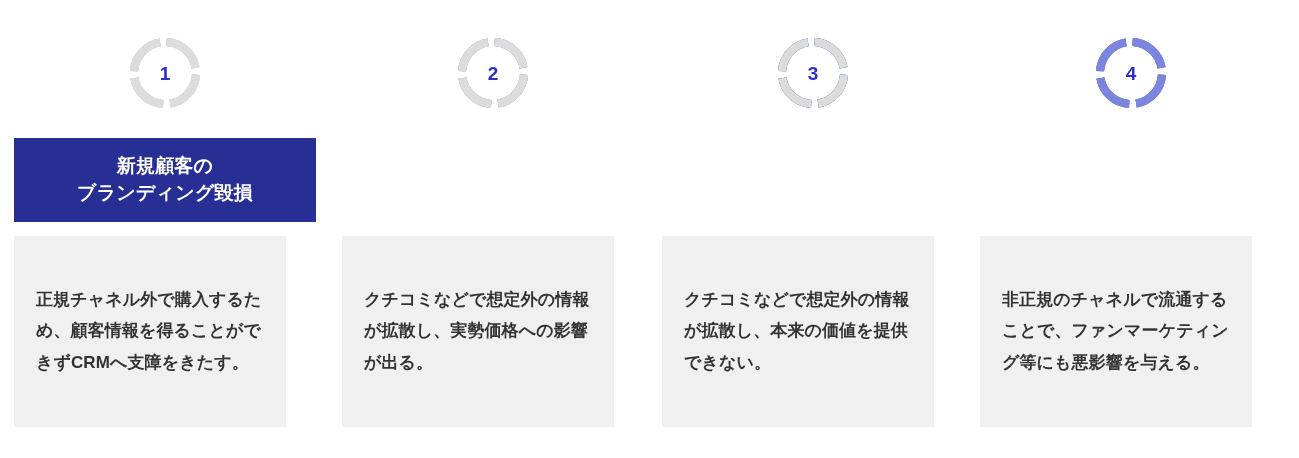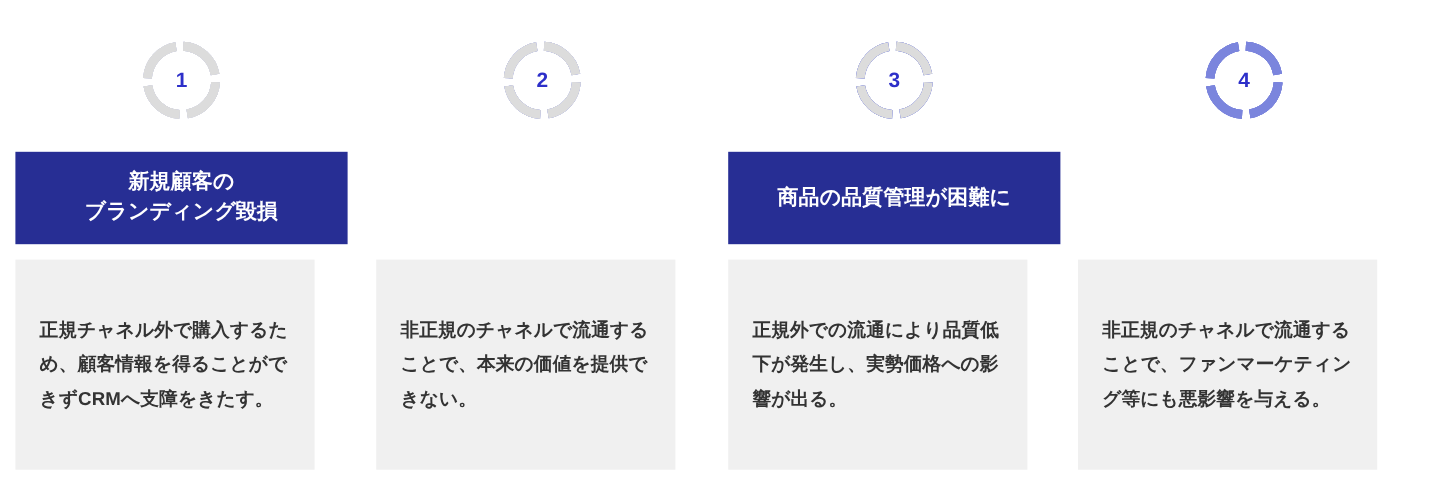--- a/index.html
+++ b/index.html
@@ -130,39 +130,36 @@
     <div class="ring-wrap">
       <svg viewBox="0 0 78 78">
         <circle class="seg" cx="39" cy="39" r="31" fill="none" stroke="#7b85dd" stroke-width="8" stroke-dasharray="41.7 7" stroke-dashoffset="0" transform="rotate(-87 39 39)"></circle>
         <circle class="seg" cx="39" cy="39" r="31" fill="none" stroke="#7b85dd" stroke-width="8" stroke-dasharray="41.7 7" stroke-dashoffset="-48.7" transform="rotate(-87 39 39)"></circle>
         <circle class="seg" cx="39" cy="39" r="31" fill="none" stroke="#dcdcdc" stroke-width="8" stroke-dasharray="41.7 7" stroke-dashoffset="-97.4" transform="rotate(-87 39 39)"></circle>
         <circle class="seg" cx="39" cy="39" r="31" fill="none" stroke="#dcdcdc" stroke-width="8" stroke-dasharray="41.7 7" stroke-dashoffset="-146.1" transform="rotate(-87 39 39)"></circle>
       </svg>
       <div class="ring-num" style="color: rgb(45, 47, 201);">2</div>
     </div>
     <div class="card-body">
-      <div class="body-text">非正規のチャネルで流通することで、本来の価値を提供できない。</div>
+      <div class="body-text">クチコミなどで想定外の情報が拡散し、実勢価格への影響が出る。</div>
     </div>
   </div>
 
   <div class="card card-3">
     <div class="ring-wrap">
       <svg viewBox="0 0 78 78">
         <circle class="seg" cx="39" cy="39" r="31" fill="none" stroke="#7b85dd" stroke-width="8" stroke-dasharray="41.7 7" stroke-dashoffset="0" transform="rotate(-87 39 39)"></circle>
         <circle class="seg" cx="39" cy="39" r="31" fill="none" stroke="#7b85dd" stroke-width="8" stroke-dasharray="41.7 7" stroke-dashoffset="-48.7" transform="rotate(-87 39 39)"></circle>
         <circle class="seg" cx="39" cy="39" r="31" fill="none" stroke="#7b85dd" stroke-width="8" stroke-dasharray="41.7 7" stroke-dashoffset="-97.4" transform="rotate(-87 39 39)"></circle>
         <circle class="seg" cx="39" cy="39" r="31" fill="none" stroke="#dcdcdc" stroke-width="8" stroke-dasharray="41.7 7" stroke-dashoffset="-146.1" transform="rotate(-87 39 39)"></circle>
       </svg>
       <div class="ring-num" style="color: rgb(45, 47, 201);">3</div>
     </div>
-    <div class="card-head">
-      <div class="head-text">商品の品質管理が困難に</div>
-    </div>
     <div class="card-body">
-      <div class="body-text">正規外での流通により品質低下が発生し、実勢価格への影響が出る。</div>
+      <div class="body-text">クチコミなどで想定外の情報が拡散し、本来の価値を提供できない。</div>
     </div>
   </div>
 
   <div class="card card-4">
     <div class="ring-wrap">
       <svg viewBox="0 0 78 78">
         <circle class="seg" cx="39" cy="39" r="31" fill="none" stroke="#7b85dd" stroke-width="8" stroke-dasharray="41.7 7" stroke-dashoffset="0" transform="rotate(-87 39 39)"></circle>
         <circle class="seg" cx="39" cy="39" r="31" fill="none" stroke="#7b85dd" stroke-width="8" stroke-dasharray="41.7 7" stroke-dashoffset="-48.7" transform="rotate(-87 39 39)"></circle>
         <circle class="seg" cx="39" cy="39" r="31" fill="none" stroke="#7b85dd" stroke-width="8" stroke-dasharray="41.7 7" stroke-dashoffset="-97.4" transform="rotate(-87 39 39)"></circle>
         <circle class="seg" cx="39" cy="39" r="31" fill="none" stroke="#7b85dd" stroke-width="8" stroke-dasharray="41.7 7" stroke-dashoffset="-146.1" transform="rotate(-87 39 39)"></circle>

